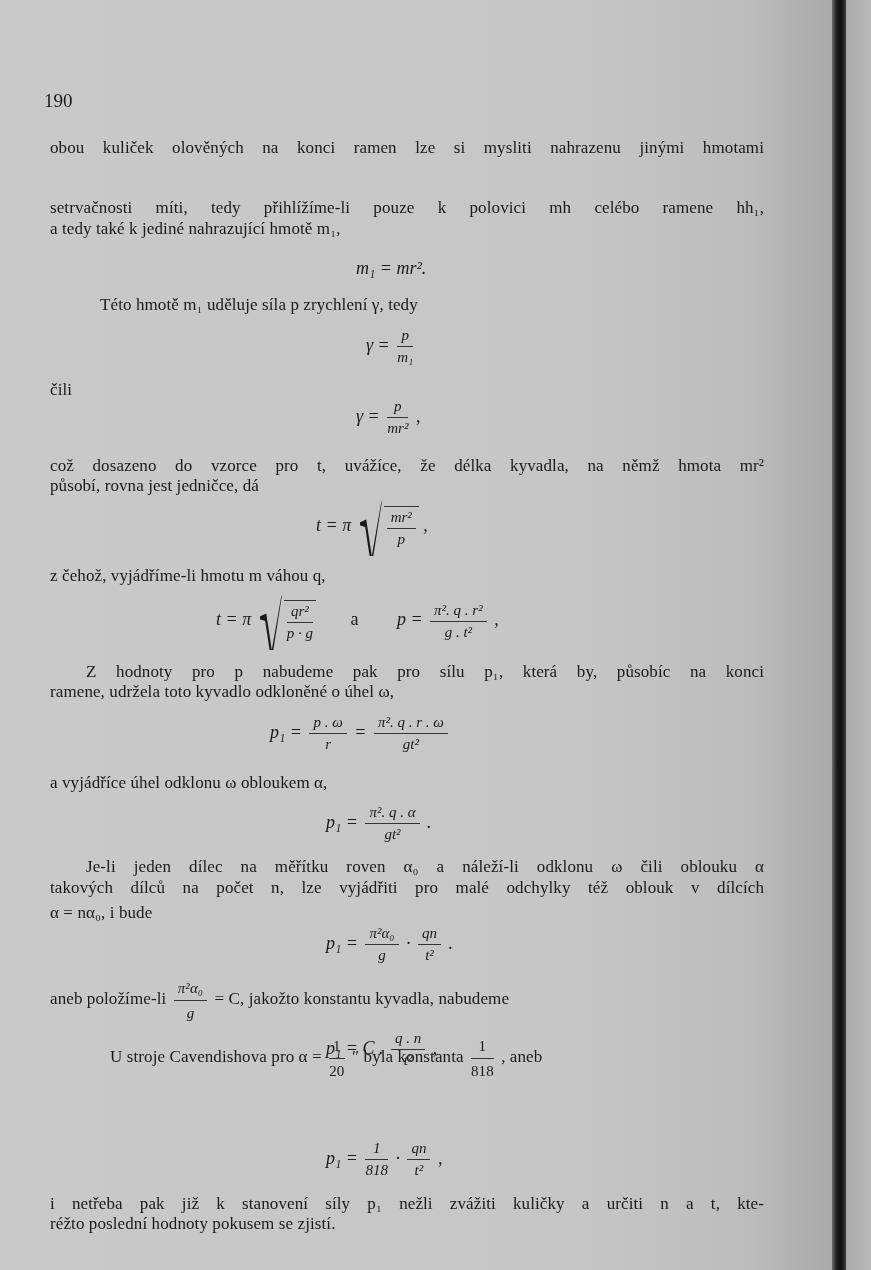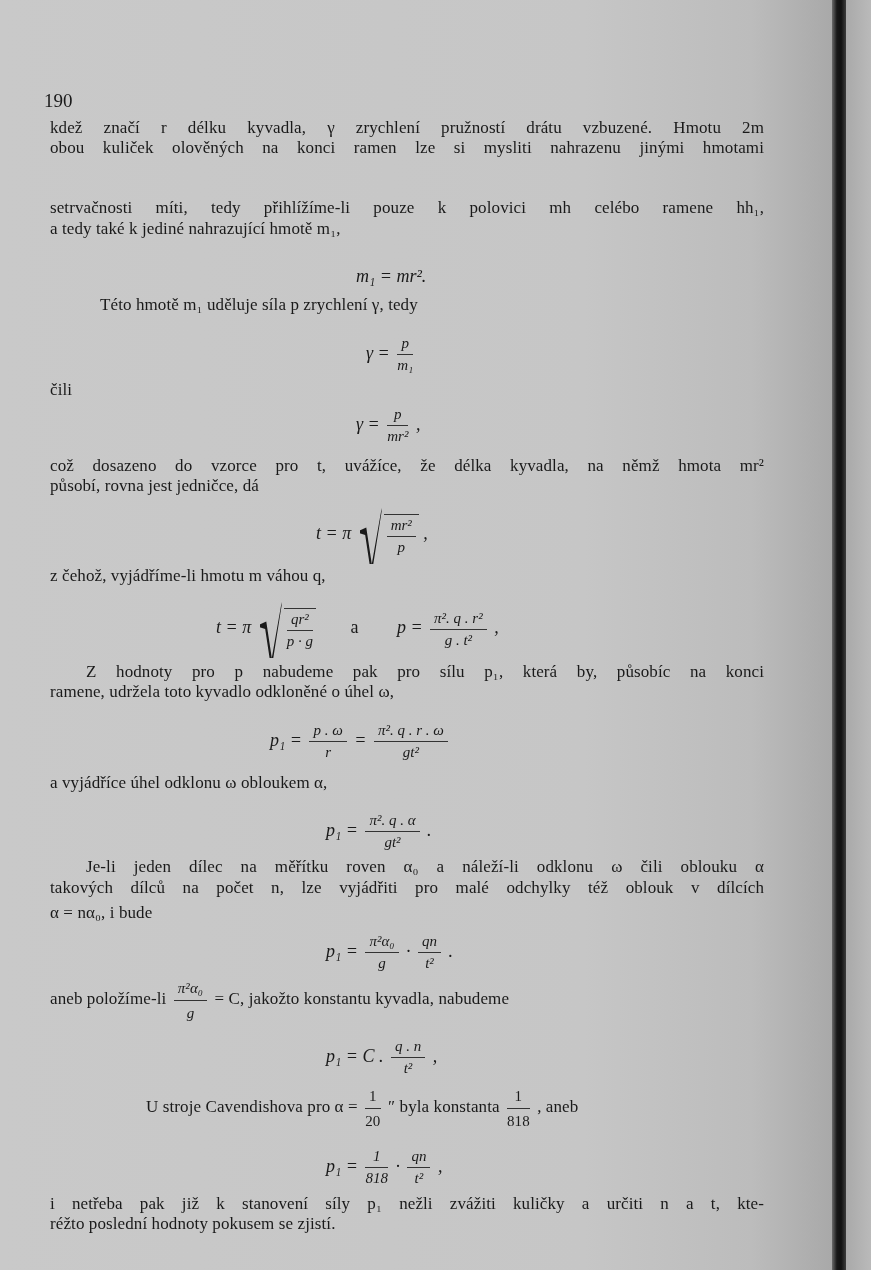--- a/index.html
+++ b/index.html
@@ -20,42 +20,41 @@
     .nextpage {
       position: absolute; left: 846px; top: 0; width: 25px; height: 1270px;
       background: linear-gradient(to right, #a9a9a9, #bababa);
     }
     .pagenum { position: absolute; left: 44px; top: 66px; font-size: 19px; margin-top: 24px; }
     .line {
       position: absolute; left: 50px; width: 630px; font-size: 17px; line-height: 20px;
       white-space: nowrap; text-align: justify; letter-spacing: 0.1px;
     }
     .line.full { text-align-last: justify; }
-    .eq { position: absolute; font-size: 18px; font-style: italic; white-space: nowrap; margin-top: 8px; }
+    .eq { position: absolute; font-size: 18px; font-style: italic; white-space: nowrap; }
     .frac { display: inline-block; vertical-align: middle; text-align: center; margin: 0 3px; }
     .frac .num { display: block; padding: 0 4px 2px; border-bottom: 1px solid #333; font-size: 15px; }
     .frac .den { display: block; padding-top: 2px; font-size: 15px; }
     .eqs { font-style: normal; }
     .sqrt { display: inline-block; vertical-align: middle; position: relative; padding-left: 28px; }
     .sqrt::before {
       content: ""; position: absolute; left: 4px; top: -6px; width: 22px; height: 56px;
       background: linear-gradient(to bottom right, transparent 45%, #1a1a1a 46%, #1a1a1a 60%, transparent 61%);
       clip-path: polygon(0 40%, 30% 35%, 55% 100%, 100% 0, 100% 6%, 62% 100%, 45% 100%, 25% 48%, 0 45%);
       background: #1a1a1a;
     }
     .sqrt .bar { border-top: 1px solid #333; display: inline-block; padding-top: 2px; }
     .indent { text-indent: 36px; }
   </style>
 </head>
 <body>
 
 <div class="page">
   <div class="pagenum">190</div>
 
-  <div class="line full" style="top:118px;width:714px;">kdež značí r délku kyvadla, γ zrychlení pružností drátu vzbuzené. Hmotu 2m</div>
   <div class="line full" style="top:138px;width:714px;">obou kuliček olověných na konci ramen lze si mysliti nahrazenu jinými hmotami</div>
   <div class="line full" style="top:198px;width:714px;">setrvačnosti míti, tedy přihlížíme-li pouze k polovici mh celébo ramene hh₁,</div>
   <div class="line" style="top:219px;">a tedy také k jediné nahrazující hmotě m₁,</div>
 
   <div class="eq" style="left:356px;top:258px;">m₁ = mr².</div>
 
   <div class="line" style="left:100px;top:295px;">Této hmotě m₁ uděluje síla p zrychlení γ, tedy</div>
 
   <div class="eq" style="left:366px;top:327px;">
     <span>γ =</span>
@@ -125,21 +124,21 @@
     <span class="frac" style="font-style:italic;"><span class="num">π²α₀</span><span class="den">g</span></span>
     <span>= C, jakožto konstantu kyvadla, nabudeme</span>
   </div>
 
   <div class="eq" style="left:326px;top:1030px;">
     <span>p₁ = C .</span>
     <span class="frac"><span class="num">q . n</span><span class="den">t²</span></span>
     <span>,</span>
   </div>
 
-  <div class="line" style="left:110px;top:1086px;font-size:17px;margin-left:36px;">
+  <div class="line" style="left:110px;top:1036px;font-size:17px;">
     <span>U stroje Cavendishova pro α =</span>
     <span class="frac" style="font-size:17px;"><span class="num">1</span><span class="den">20</span></span>
     <span>″ byla konstanta</span>
     <span class="frac" style="font-size:17px;"><span class="num">1</span><span class="den">818</span></span>
     <span>, aneb</span>
   </div>
 
   <div class="eq" style="left:326px;top:1140px;">
     <span>p₁ =</span>
     <span class="frac"><span class="num">1</span><span class="den">818</span></span>

